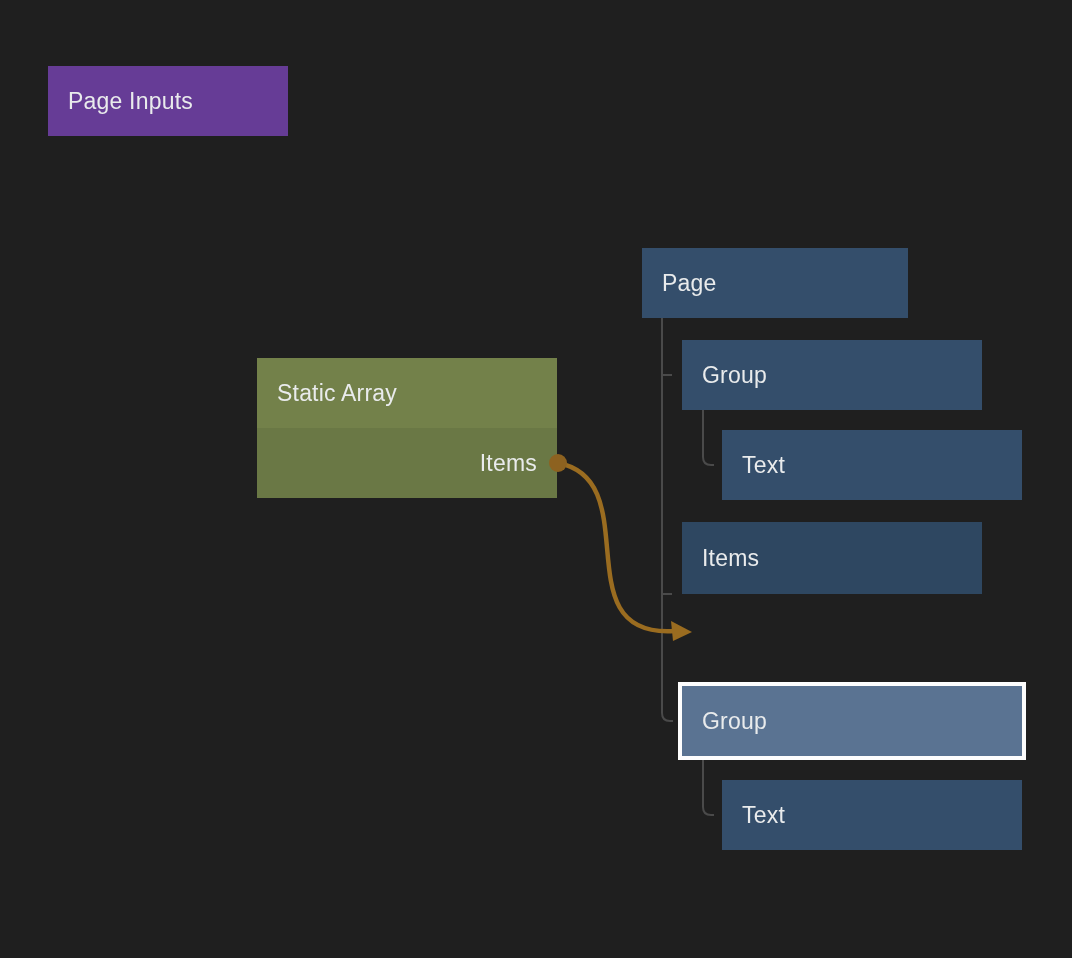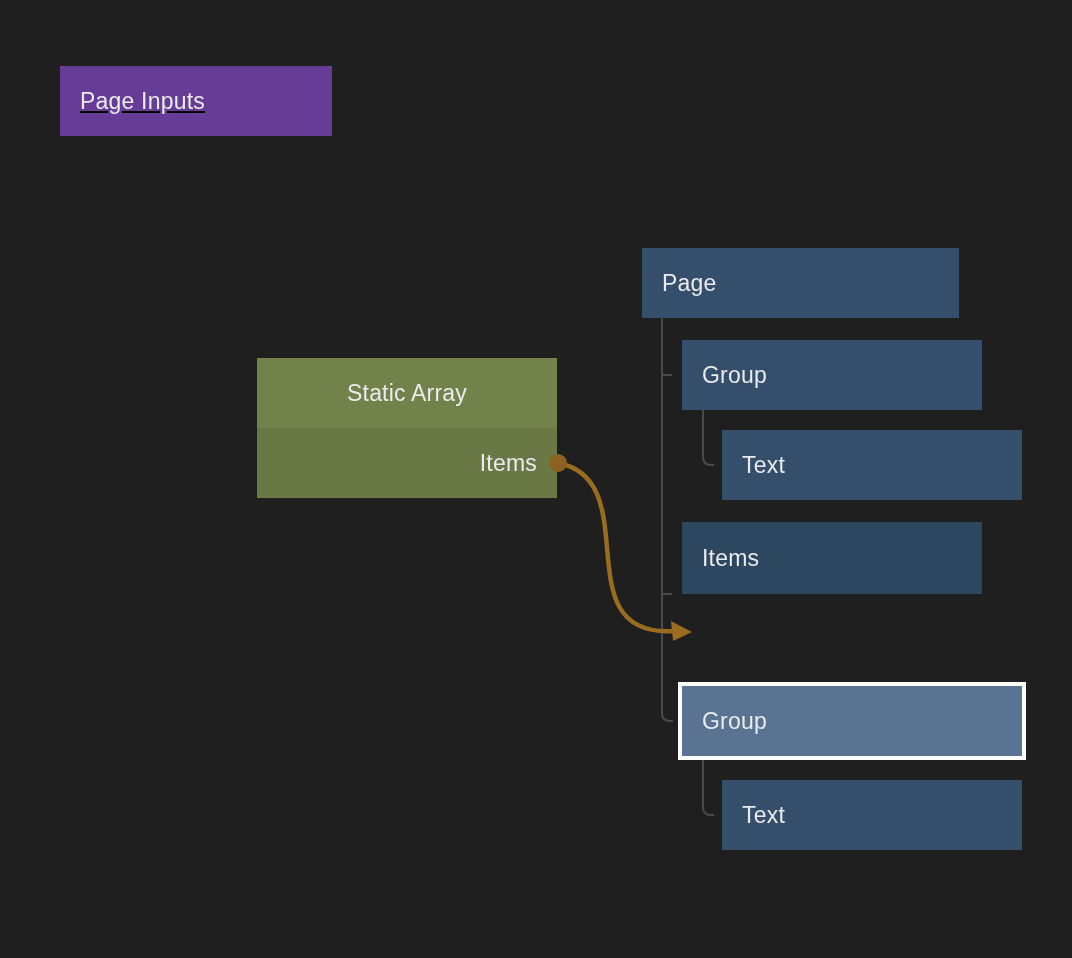--- a/index.html
+++ b/index.html
@@ -43,21 +43,21 @@
   .row.right { justify-content: flex-end; }
   .lbl {
     color: #e9ebec;
     font-size: 23px;
     letter-spacing: 0.2px;
     white-space: nowrap;
   }
   .purple  { background: #663c96; }
   .blue    { background: #344e6b; }
   .blue-dk { background: #2e4761; }
-  .green-h { background: #73814a; justify-content: center; }
+  .green-h { background: #73814a; }
   .green-b { background: #6a7845; }
   .selected {
     background: #5a7392;
     border: 4px solid #fdfdfd;
     box-sizing: content-box; 
   }
   .wire-stroke {
     fill: none;
     stroke: #9a6c20;
     stroke-width: 4.5;
@@ -71,34 +71,34 @@
 <div id="canvas">
 
   <svg class="layer" width="1072" height="958">
     <path class="tline" d="M662 318 V713 Q662 721 670 721 H673"></path>
     <path class="tline" d="M662 375 H672"></path>
     <path class="tline" d="M662 594 H672"></path>
     <path class="tline" d="M703 410 V457 Q703 465 711 465 H714"></path>
     <path class="tline" d="M703 760 V807 Q703 815 711 815 H714"></path>
   </svg>
 
-  <div class="node purple row" style="left:60px; top:66px; width:272px; height:70px;text-decoration:underline;">
+  <div class="node purple row" style="left:48px; top:66px; width:240px; height:70px;">
     <span class="lbl">Page Inputs</span>
   </div>
 
   <div class="node" style="left:257px; top:358px; width:300px;">
     <div class="row green-h">
       <span class="lbl">Static Array</span>
     </div>
     <div class="row green-b right">
       <span class="lbl">Items</span>
     </div>
   </div>
 
-  <div class="node blue row" style="left:642px; top:248px; width:317px; height:70px;">
+  <div class="node blue row" style="left:642px; top:248px; width:266px; height:70px;">
     <span class="lbl">Page</span>
   </div>
 
   <div class="node blue row" style="left:682px; top:340px; width:300px; height:70px;">
     <span class="lbl">Group</span>
   </div>
 
   <div class="node blue row" style="left:722px; top:430px; width:300px; height:70px;">
     <span class="lbl">Text</span>
   </div>

